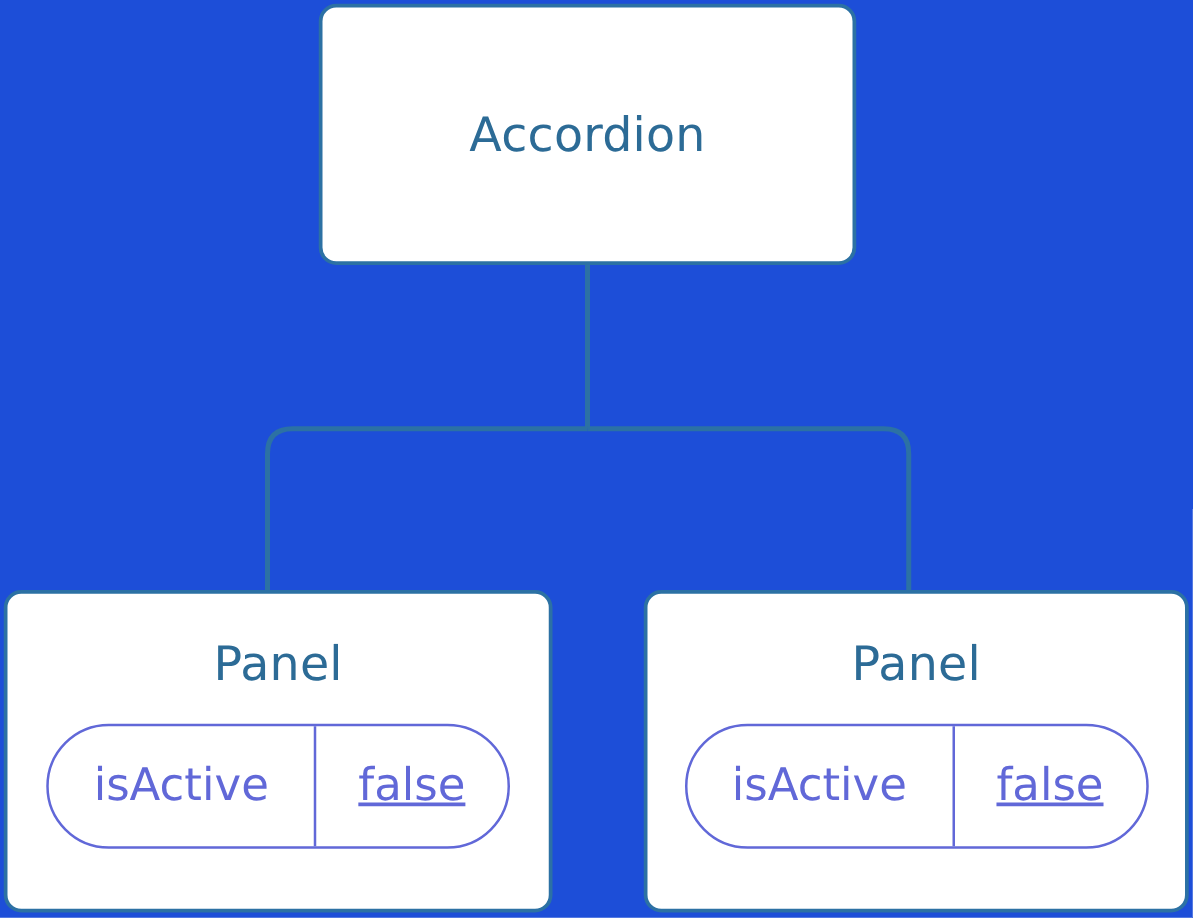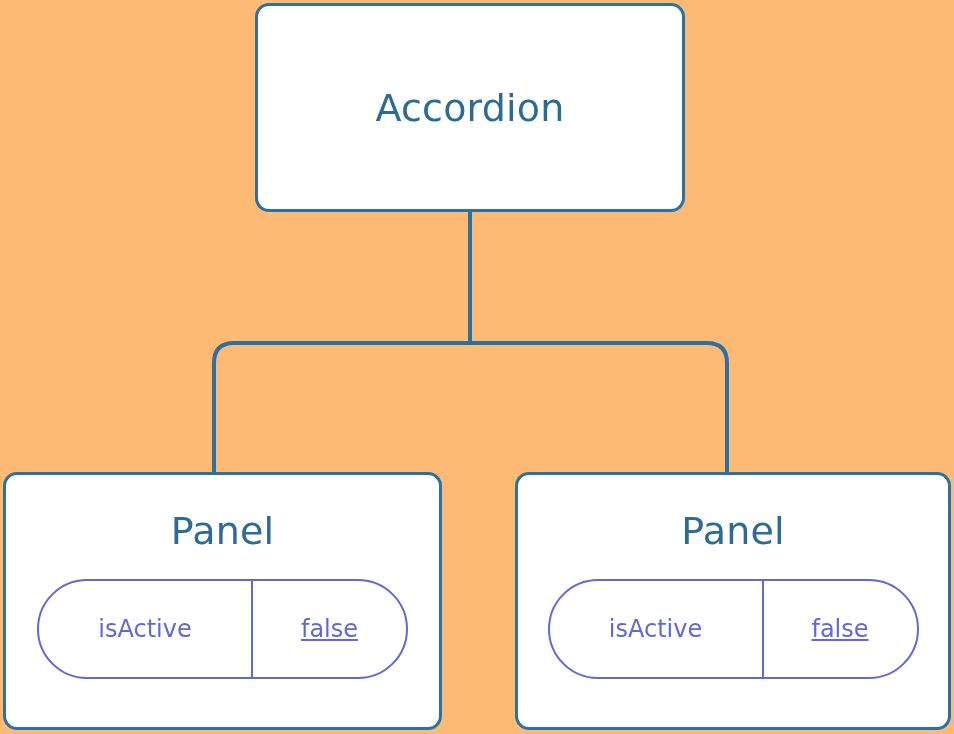--- a/index.html
+++ b/index.html
@@ -9,21 +9,21 @@
   body {
     width: 954px;
     height: 734px;
     overflow: hidden;
     font-family: "DejaVu Sans", "Liberation Sans", sans-serif;
   }
   #canvas {
     position: relative;
     width: 954px;
     height: 734px;
-    background: #fdba74;
+    background: #1d4ed8;
     overflow: hidden;
   }
   #edges {
     position: absolute;
     left: 0;
     top: 0;
     width: 954px;
     height: 734px;
     pointer-events: none;
   }
@@ -79,21 +79,21 @@
     display: flex;
     align-items: stretch;
     background: transparent;
   }
   .state-key,
   .state-value {
     display: flex;
     align-items: center;
     justify-content: center;
     color: #6168d8;
-    font-size: 24px;
+    font-size: 36px;
     line-height: 1;
     white-space: nowrap;
     box-sizing: border-box;
   }
   .state-key {
     width: 214px;
     border-right: 2px solid #6168d8;
   }
   .state-value {
     width: 153px;

